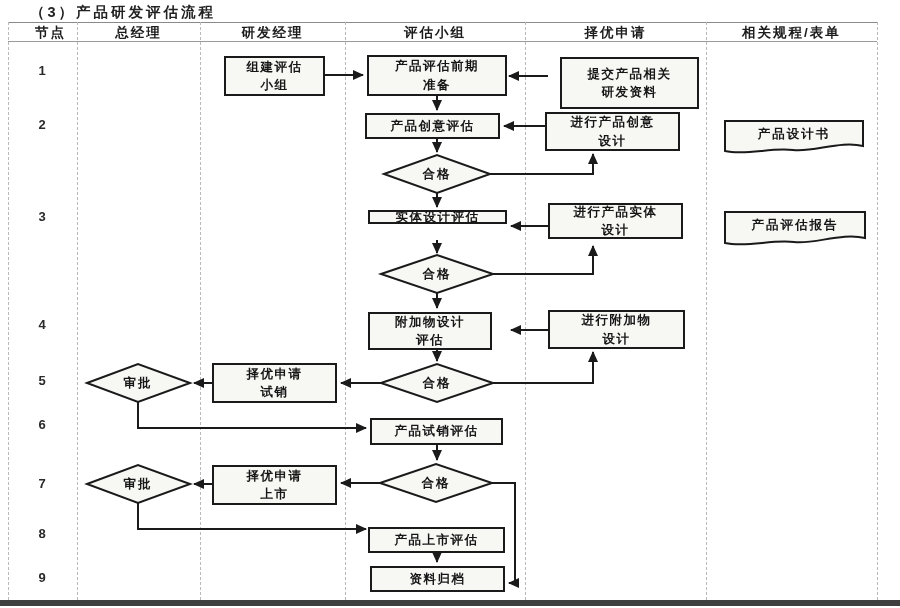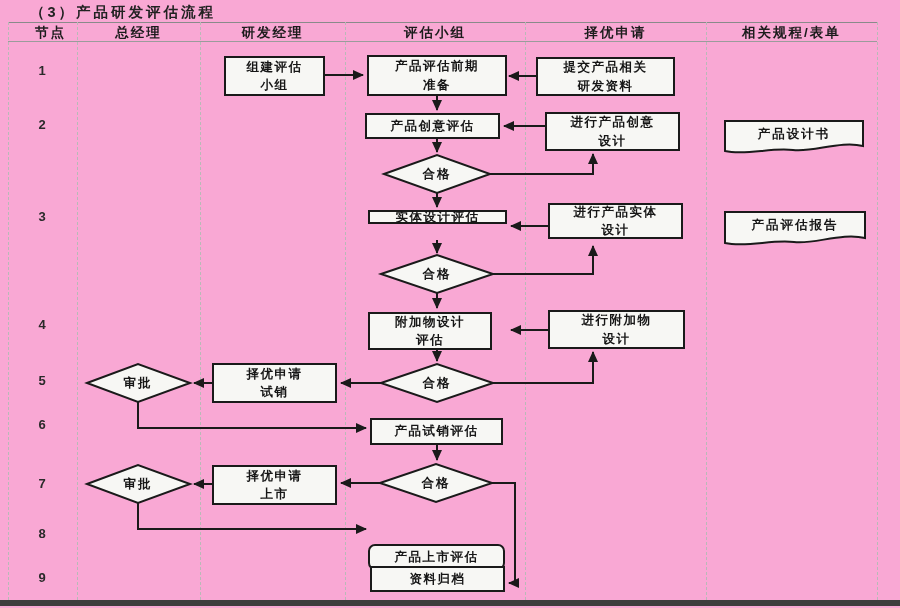--- a/index.html
+++ b/index.html
@@ -1,18 +1,18 @@
 <!DOCTYPE html>
 <html><head>
 <meta charset="utf-8">
 <style>
   html,body{margin:0;padding:0;background:#e8e8e6;}
   .screen{
     position:relative;width:900px;height:608px;overflow:hidden;
-    background:#f9a8d4;
+    background:#ffffff;
     font-family:"Liberation Sans","DejaVu Sans",sans-serif;
     color:#1b1b1b;
   }
   .title{
     position:absolute;left:30px;top:3px;font-size:14.5px;font-weight:bold;
     letter-spacing:3px;color:#222;
   }
   
   .grid-hline{position:absolute;height:0;border-top:1.5px solid #8a8a8a;}
   .grid-vline{position:absolute;width:0;border-left:1px dashed #b9b9b7;}
@@ -122,38 +122,38 @@
       <polygon points="87,484 138,465 190,484 138,503"></polygon>
       <path d="M725,121 L863,121 L863,146 C841,140 812,153 793,150 C771,147 746,156 725,151 Z"></path>
       <path d="M725,212 L865,212 L865,238 C842,232 813,245 794,242 C772,239 747,248 725,243 Z"></path>
     </g>
   </svg>
 
   <div class="fc-box" style="left:367px;top:55px;width:140px;height:41px;">产品评估前期
 准备</div>
   <div class="fc-box" style="left:224px;top:56px;width:101px;height:40px;">组建评估
 小组</div>
-  <div class="fc-box" style="left:536px;top:57px;width:139px;height:39px;">提交产品相关
+  <div class="fc-box" style="left:560px;top:57px;width:139px;height:52px;">提交产品相关
 研发资料</div>
   <div class="fc-box" style="left:365px;top:113px;width:135px;height:26px;">产品创意评估</div>
   <div class="fc-box" style="left:545px;top:112px;width:135px;height:39px;">进行产品创意
 设计</div>
   <div class="fc-box" style="left:368px;top:210px;width:139px;height:14px;">实体设计评估</div>
   <div class="fc-box" style="left:548px;top:203px;width:135px;height:36px;">进行产品实体
 设计</div>
   <div class="fc-box" style="left:368px;top:312px;width:124px;height:38px;">附加物设计
 评估</div>
   <div class="fc-box" style="left:548px;top:310px;width:137px;height:39px;">进行附加物
 设计</div>
   <div class="fc-box" style="left:212px;top:363px;width:125px;height:40px;">择优申请
 试销</div>
   <div class="fc-box" style="left:370px;top:418px;width:133px;height:27px;">产品试销评估</div>
   <div class="fc-box" style="left:212px;top:465px;width:125px;height:40px;">择优申请
 上市</div>
-  <div class="fc-box" style="left:368px;top:544px;width:137px;height:26px;border-radius:7px;">产品上市评估</div>
+  <div class="fc-box" style="left:368px;top:527px;width:137px;height:26px;">产品上市评估</div>
   <div class="fc-box" style="left:370px;top:566px;width:135px;height:26px;">资料归档</div>
 
   <div class="shape-label" style="left:437px;top:174px;">合格</div>
   <div class="shape-label" style="left:437px;top:274px;">合格</div>
   <div class="shape-label" style="left:437px;top:383px;">合格</div>
   <div class="shape-label" style="left:436px;top:483px;">合格</div>
   <div class="shape-label" style="left:138px;top:383px;">审批</div>
   <div class="shape-label" style="left:138px;top:484px;">审批</div>
   <div class="shape-label" style="left:794px;top:134px;">产品设计书</div>
   <div class="shape-label" style="left:795px;top:225px;">产品评估报告</div>

